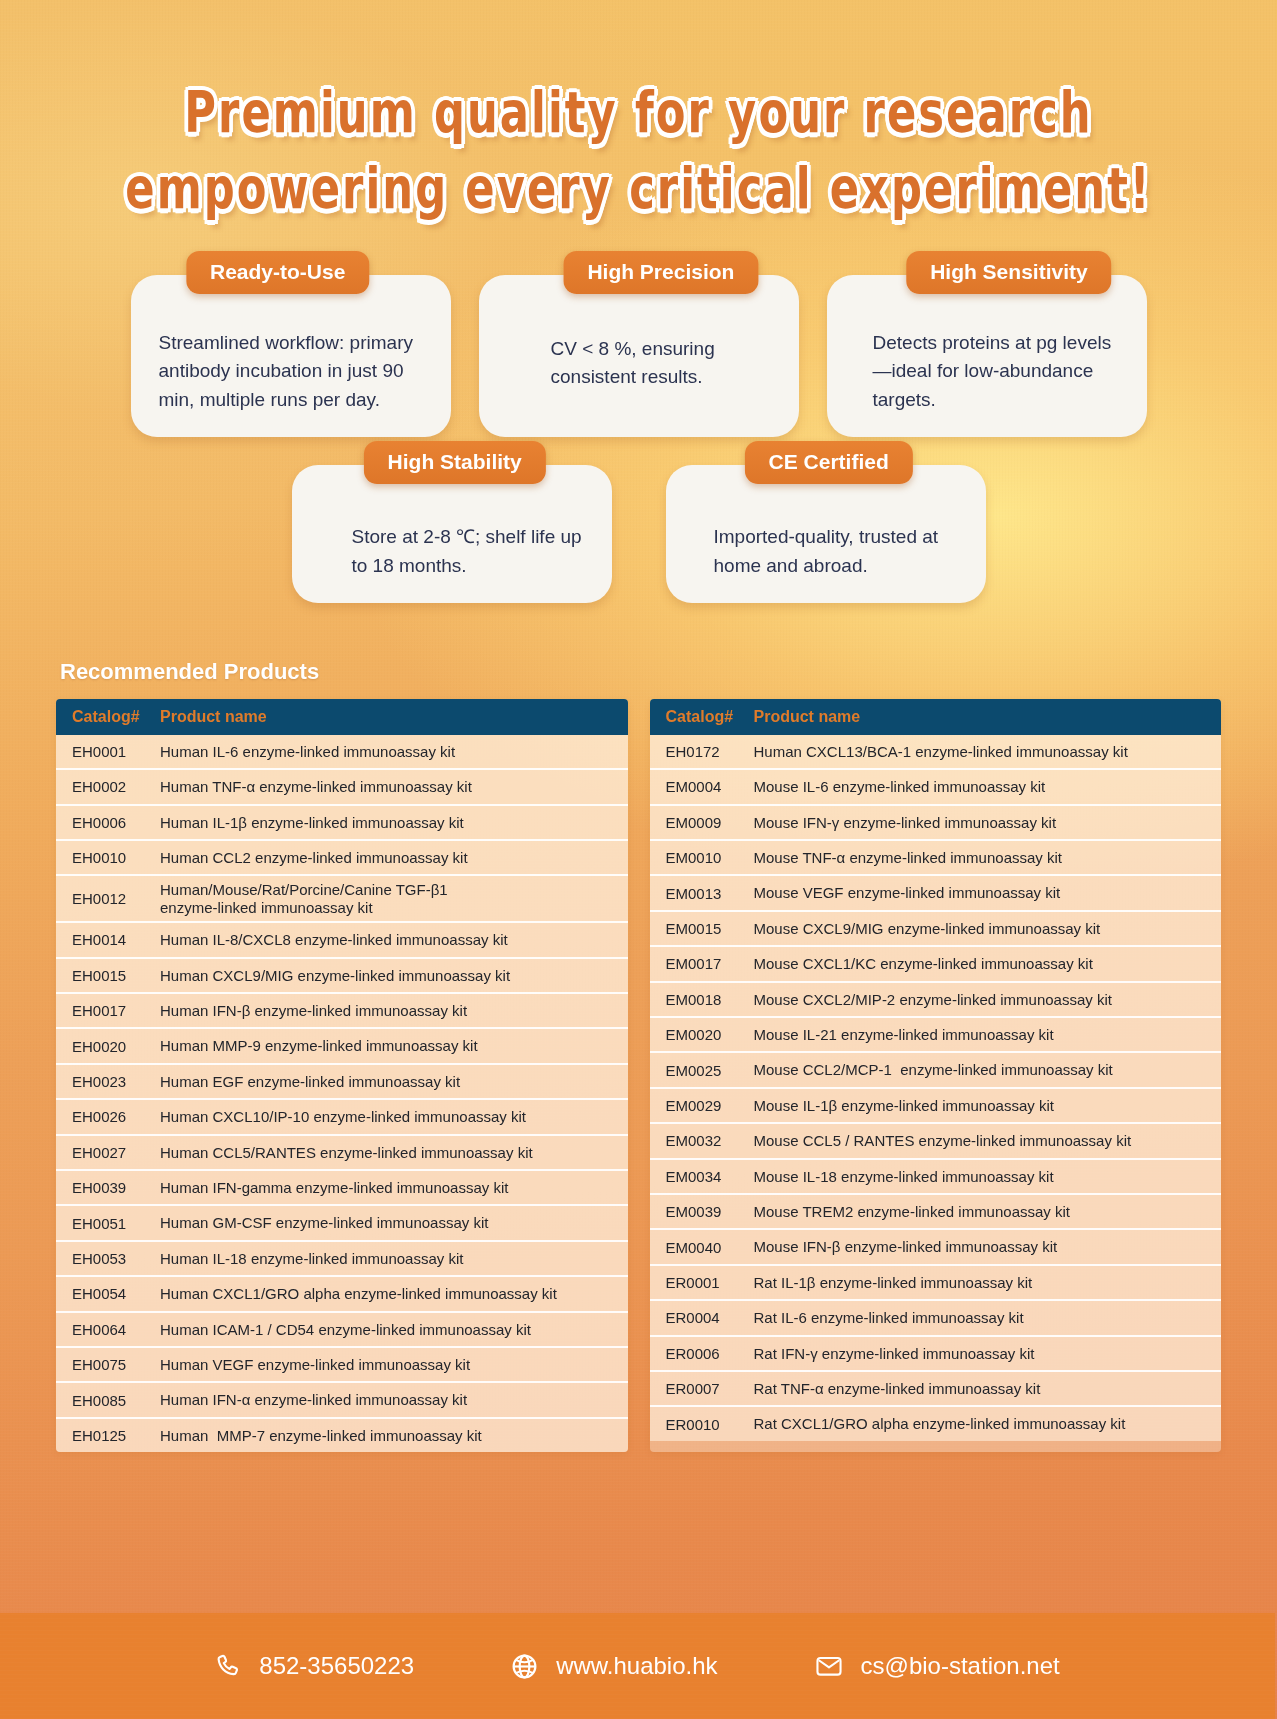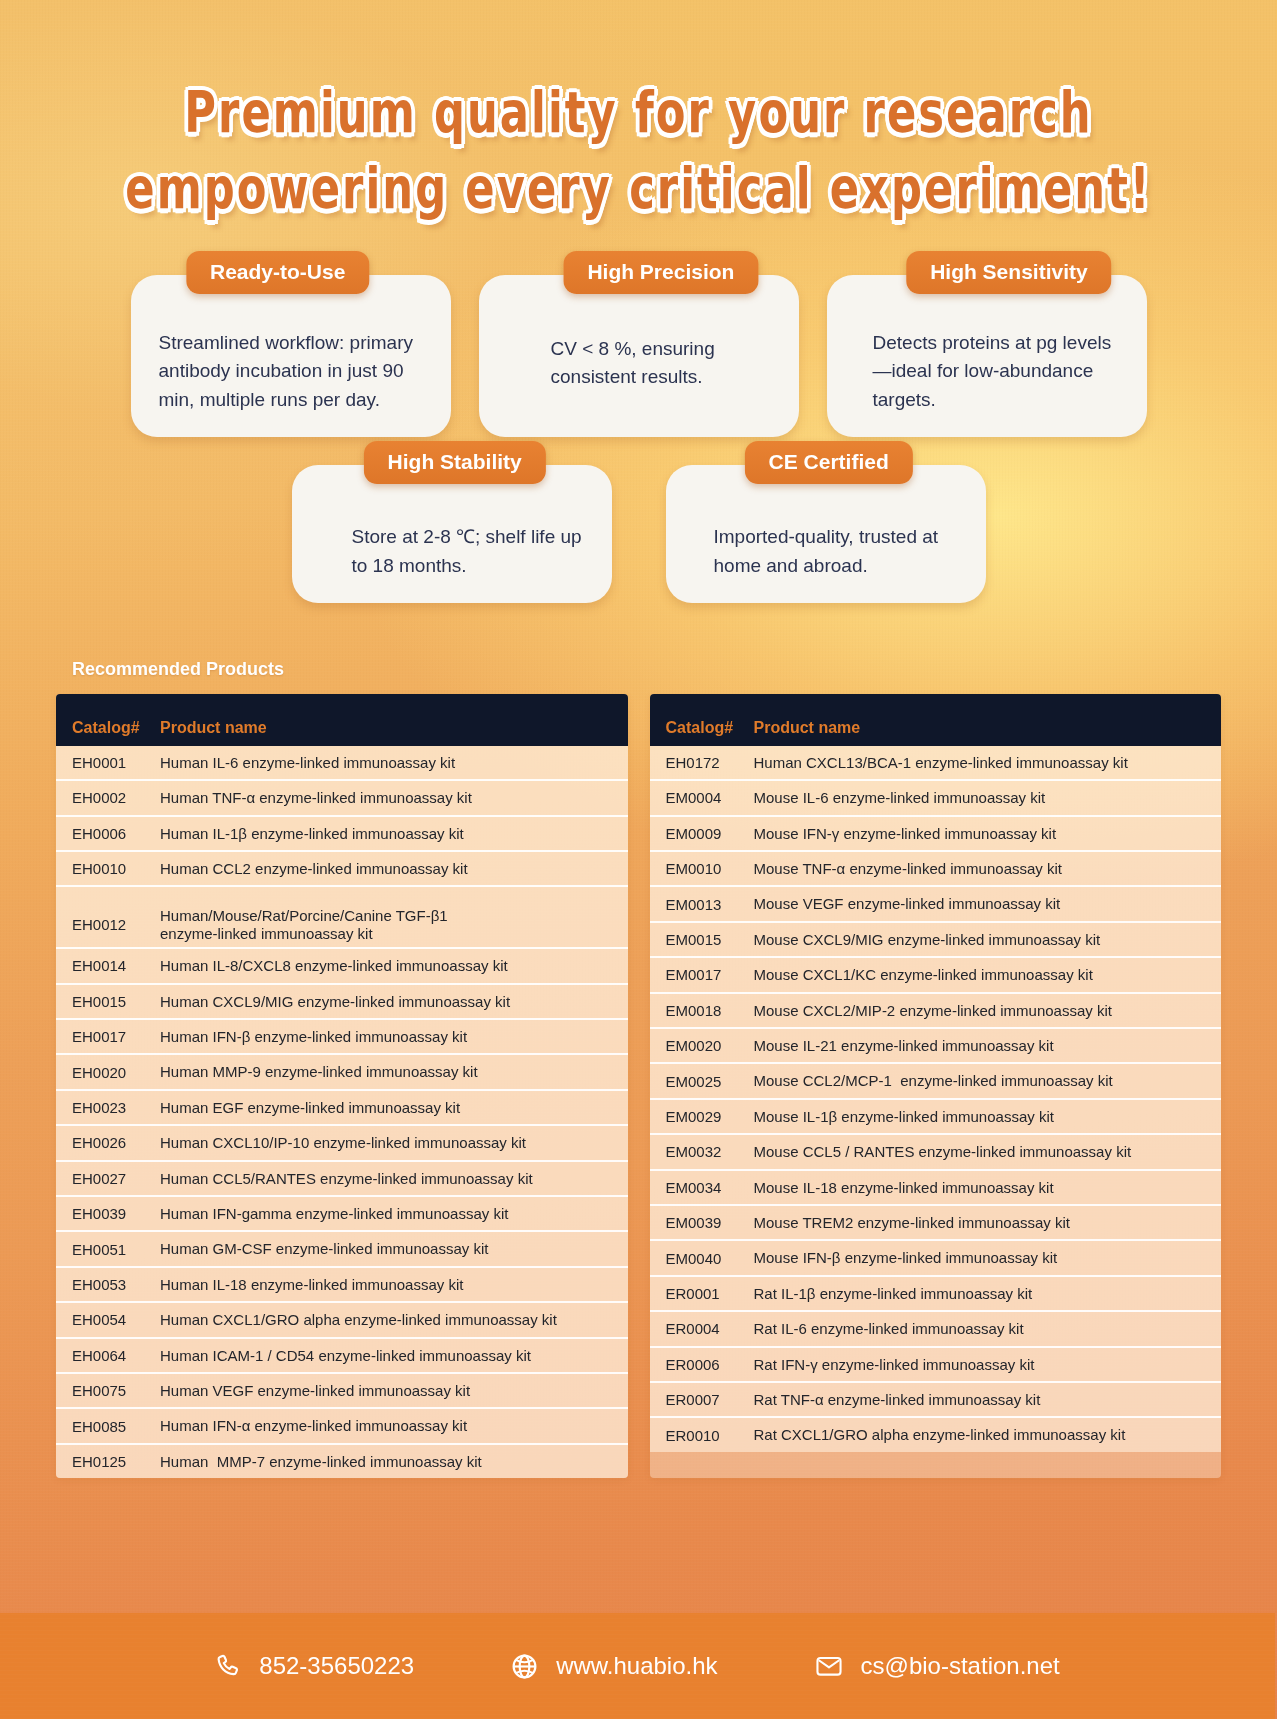--- a/index.html
+++ b/index.html
@@ -127,41 +127,41 @@
   .row2 .c4 .card-text { padding-left: 34px; }
   .row2 .c5 .card-text { padding-left: 22px; }
 
   
   .products {
     margin-top: 56px;
     padding: 0 56px;
   }
   .products-title {
     color: #ffffff;
-    font-size: 18px;
+    font-size: 22px;
     font-weight: bold;
     margin-bottom: 14px;
-    margin-left: 16px;
+    margin-left: 4px;
     text-shadow: 0 1px 2px rgba(150,80,30,.25);
   }
   .tables {
     display: flex;
     gap: 22px;
   }
   .table-col {
     flex: 1 1 0;
     background: rgba(255,252,246,.34);
     border-radius: 4px;
     overflow: hidden;
     box-shadow: 0 2px 6px rgba(170,95,35,.12);
   }
   .thead {
-    background: #0f172a;
-    display: flex;
-    padding: 25px 16px 9px 16px;
+    background: #0c4a6e;
+    display: flex;
+    padding: 9px 16px 9px 16px;
   }
   .thead .th {
     color: #e07b2a;
     font-size: 16px;
     font-weight: bold;
   }
   .th.cat { width: 88px; flex: none; }
 
   .trow {
     display: flex;
@@ -169,21 +169,21 @@
     padding: 8px 16px;
     min-height: 33px;
     border-top: 2px solid rgba(255,255,255,.92);
     background: rgba(255,237,218,.62);
     font-size: 15px;
     color: #23252b;
   }
   .trow:first-of-type { border-top: 0; }
   .trow .cat { width: 88px; flex: none; }
   .trow .pname { flex: 1; line-height: 1.16; white-space: pre-wrap; }
-  .trow.two-line { padding-top: 20px; padding-bottom: 5px; }
+  .trow.two-line { padding-top: 5px; padding-bottom: 5px; }
 
   
   .footer {
     position: absolute;
     left: 0; right: 2px; bottom: 0;
     height: 106px;
     background: #e8812f;
     display: flex;
     align-items: center;
     justify-content: center;

